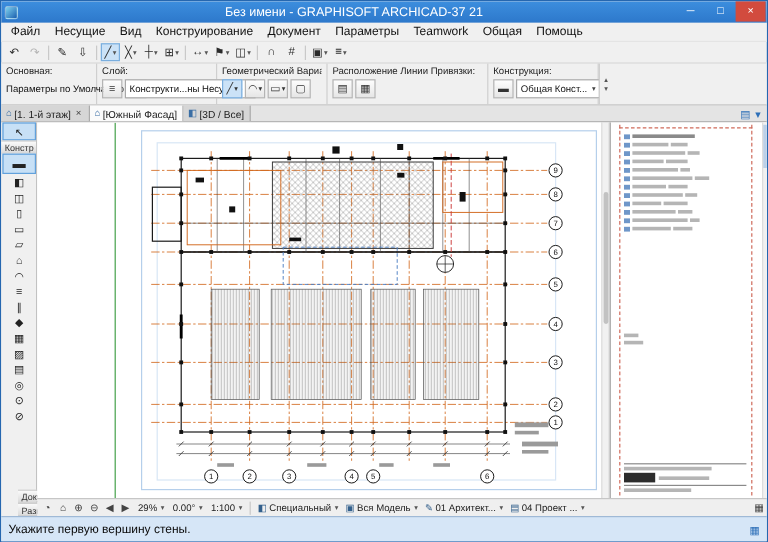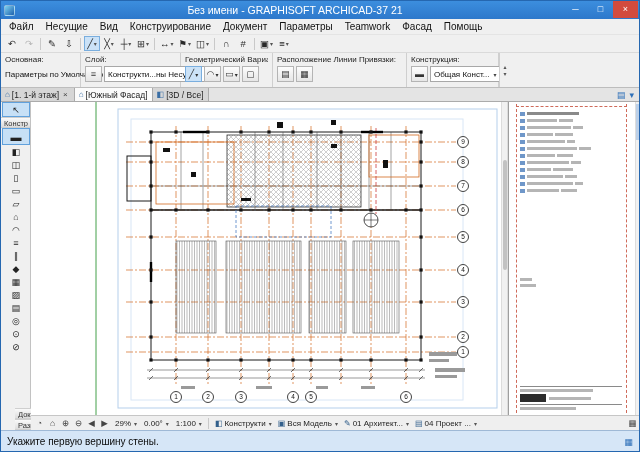--- a/index.html
+++ b/index.html
@@ -112,21 +112,21 @@
   </div>
 
   <div class="menubar">
     <div class="menu-item">Файл</div>
       <div class="menu-item">Несущие</div>
       <div class="menu-item">Вид</div>
       <div class="menu-item">Конструирование</div>
       <div class="menu-item">Документ</div>
       <div class="menu-item">Параметры</div>
       <div class="menu-item">Teamwork</div>
-      <div class="menu-item">Фасад</div>
+      <div class="menu-item">Общая</div>
       <div class="menu-item">Помощь</div>
   </div>
 
   <div class="toolbar">
     <div class="tbtn">↶</div>
       <div class="tbtn disabled">↷</div>
       <div class="tbtn sep"></div>
       <div class="tbtn">✎</div>
       <div class="tbtn">⇩</div>
       <div class="tbtn sep"></div>
@@ -530,21 +530,21 @@
         <div class="bb-ic">▶</div>
     </span>
     <div class="bb-combo">29%</div>
     <div class="bb-combo">0.00°</div>
     <div class="bb-combo">1:100</div>
     <div class="bb-sep"></div>
     <span style="display:flex;align-items:center">
 
         <div class="bb-combo">
           <span class="bb-cic">◧</span>
-          <span>Конструкти</span>
+          <span>Специальный</span>
         </div>
 
         <div class="bb-combo">
           <span class="bb-cic">▣</span>
           <span>Вся Модель</span>
         </div>
 
         <div class="bb-combo">
           <span class="bb-cic">✎</span>
           <span>01 Архитект...</span>

